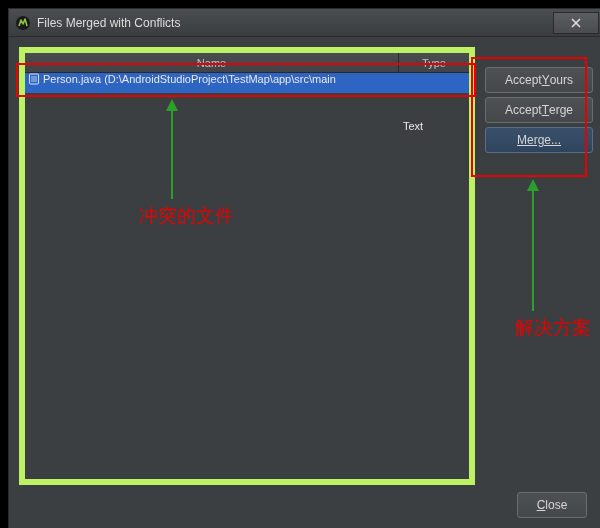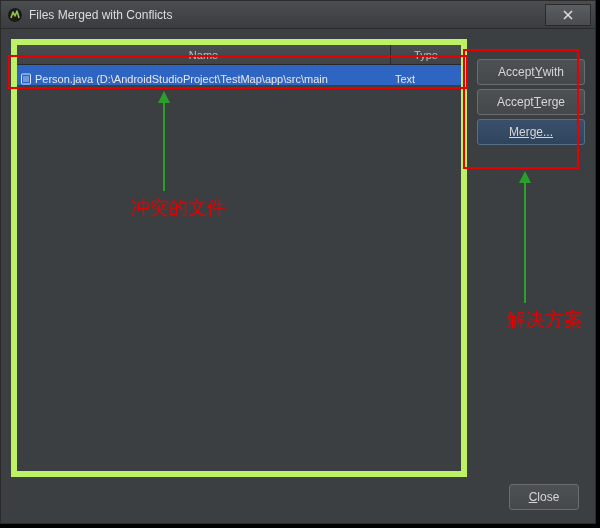--- a/index.html
+++ b/index.html
@@ -1,40 +1,40 @@
 <!DOCTYPE html>
 <html><head>
   <meta charset="utf-8">
   <style>
     * { margin: 0; padding: 0; box-sizing: border-box; }
     html, body { width: 600px; height: 528px; overflow: hidden; font-family: "Segoe UI", Tahoma, sans-serif; font-size: 12px; }
     body { background: #000; color: #bbbbbb; }
 
-    .outer { width: 600px; height: 528px; background: #000; padding: 0; }
+    .outer { width: 600px; height: 528px; background: #000; padding: 8px; }
     .window { width: 596px; height: 524px; background: #3c3f41; border: 1px solid #2b2b2b; display: flex; flex-direction: column; }
 
     
     .titlebar { height: 28px; background: linear-gradient(#4b4e50, #3a3d3f); display: flex; align-items: center; padding: 0 4px 0 6px; border-bottom: 1px solid #2b2b2b; }
     .titlebar .app-icon { width: 16px; height: 16px; margin-right: 6px; }
     .titlebar .title { color: #ddd; font-size: 12px; flex: 1; }
     .closebox { width: 46px; height: 22px; background: linear-gradient(#5b5e60, #4a4d4f); border: 1px solid #2a2a2a; display: flex; align-items: center; justify-content: center; }
 
     
     .content { flex: 1; padding: 10px 10px 6px 10px; display: flex; flex-direction: column; position: relative; }
     .work { flex: 1; display: flex; position: relative; }
 
     
     .list-area { flex: 1; margin-right: 10px; position: relative; }
     .list-frame { position: absolute; inset: 0; border: 6px solid #bef264; background: #3c3f41; }
 
     .table-header { height: 20px; background: linear-gradient(#4a4d4f, #414446); display: flex; border-bottom: 1px solid #2a2a2a; color: #c0c0c0; font-size: 11px; }
     .th-name { flex: 1; text-align: center; line-height: 20px; border-right: 1px solid #2a2a2a; }
     .th-type { width: 70px; text-align: center; line-height: 20px; }
 
-    .row { height: 20px; display: flex; align-items: flex-end; background: #2f65c2; color: #e8e8e8; font-size: 11px; }
+    .row { height: 20px; display: flex; align-items: flex-start; background: #2f65c2; color: #e8e8e8; font-size: 11px; }
     .row .ficon { width: 18px; display: flex; justify-content: center; }
     .row .fname { flex: 1; white-space: nowrap; overflow: hidden; }
     .row .ftype { width: 70px; padding-left: 4px; margin-top: 47px; }
 
     
     .btn-col { width: 108px; display: flex; flex-direction: column; gap: 4px; padding-top: 20px; }
     .btn { height: 26px; background: linear-gradient(#4e5153, #45484a); border: 1px solid #6a6d6f; border-radius: 3px; color: #d6d6d6; font-size: 12px; display: flex; align-items: center; justify-content: center; cursor: default; }
     .btn.primary { background: linear-gradient(#3a506a, #2f445c); border-color: #576e88; }
     .btn .ul { text-decoration: underline; }
 
@@ -94,21 +94,21 @@
             </div>
           </div>
 
           <div class="anno redbox" style="left:-3px; top:16px; width:460px; height:34px;"></div>
         </div>
 
         <div class="btn-col">
           <div class="btn">
             <span>Accept </span>
               <span class="ul">Y</span>
-              <span>with</span>
+              <span>ours</span>
           </div>
           <div class="btn">
             <span>Accept </span>
               <span class="ul">T</span>
               <span>erge</span>
           </div>
           <div class="btn primary">
             <span class="ul">M</span>
               <span class="ul">erge...</span>
           </div>

